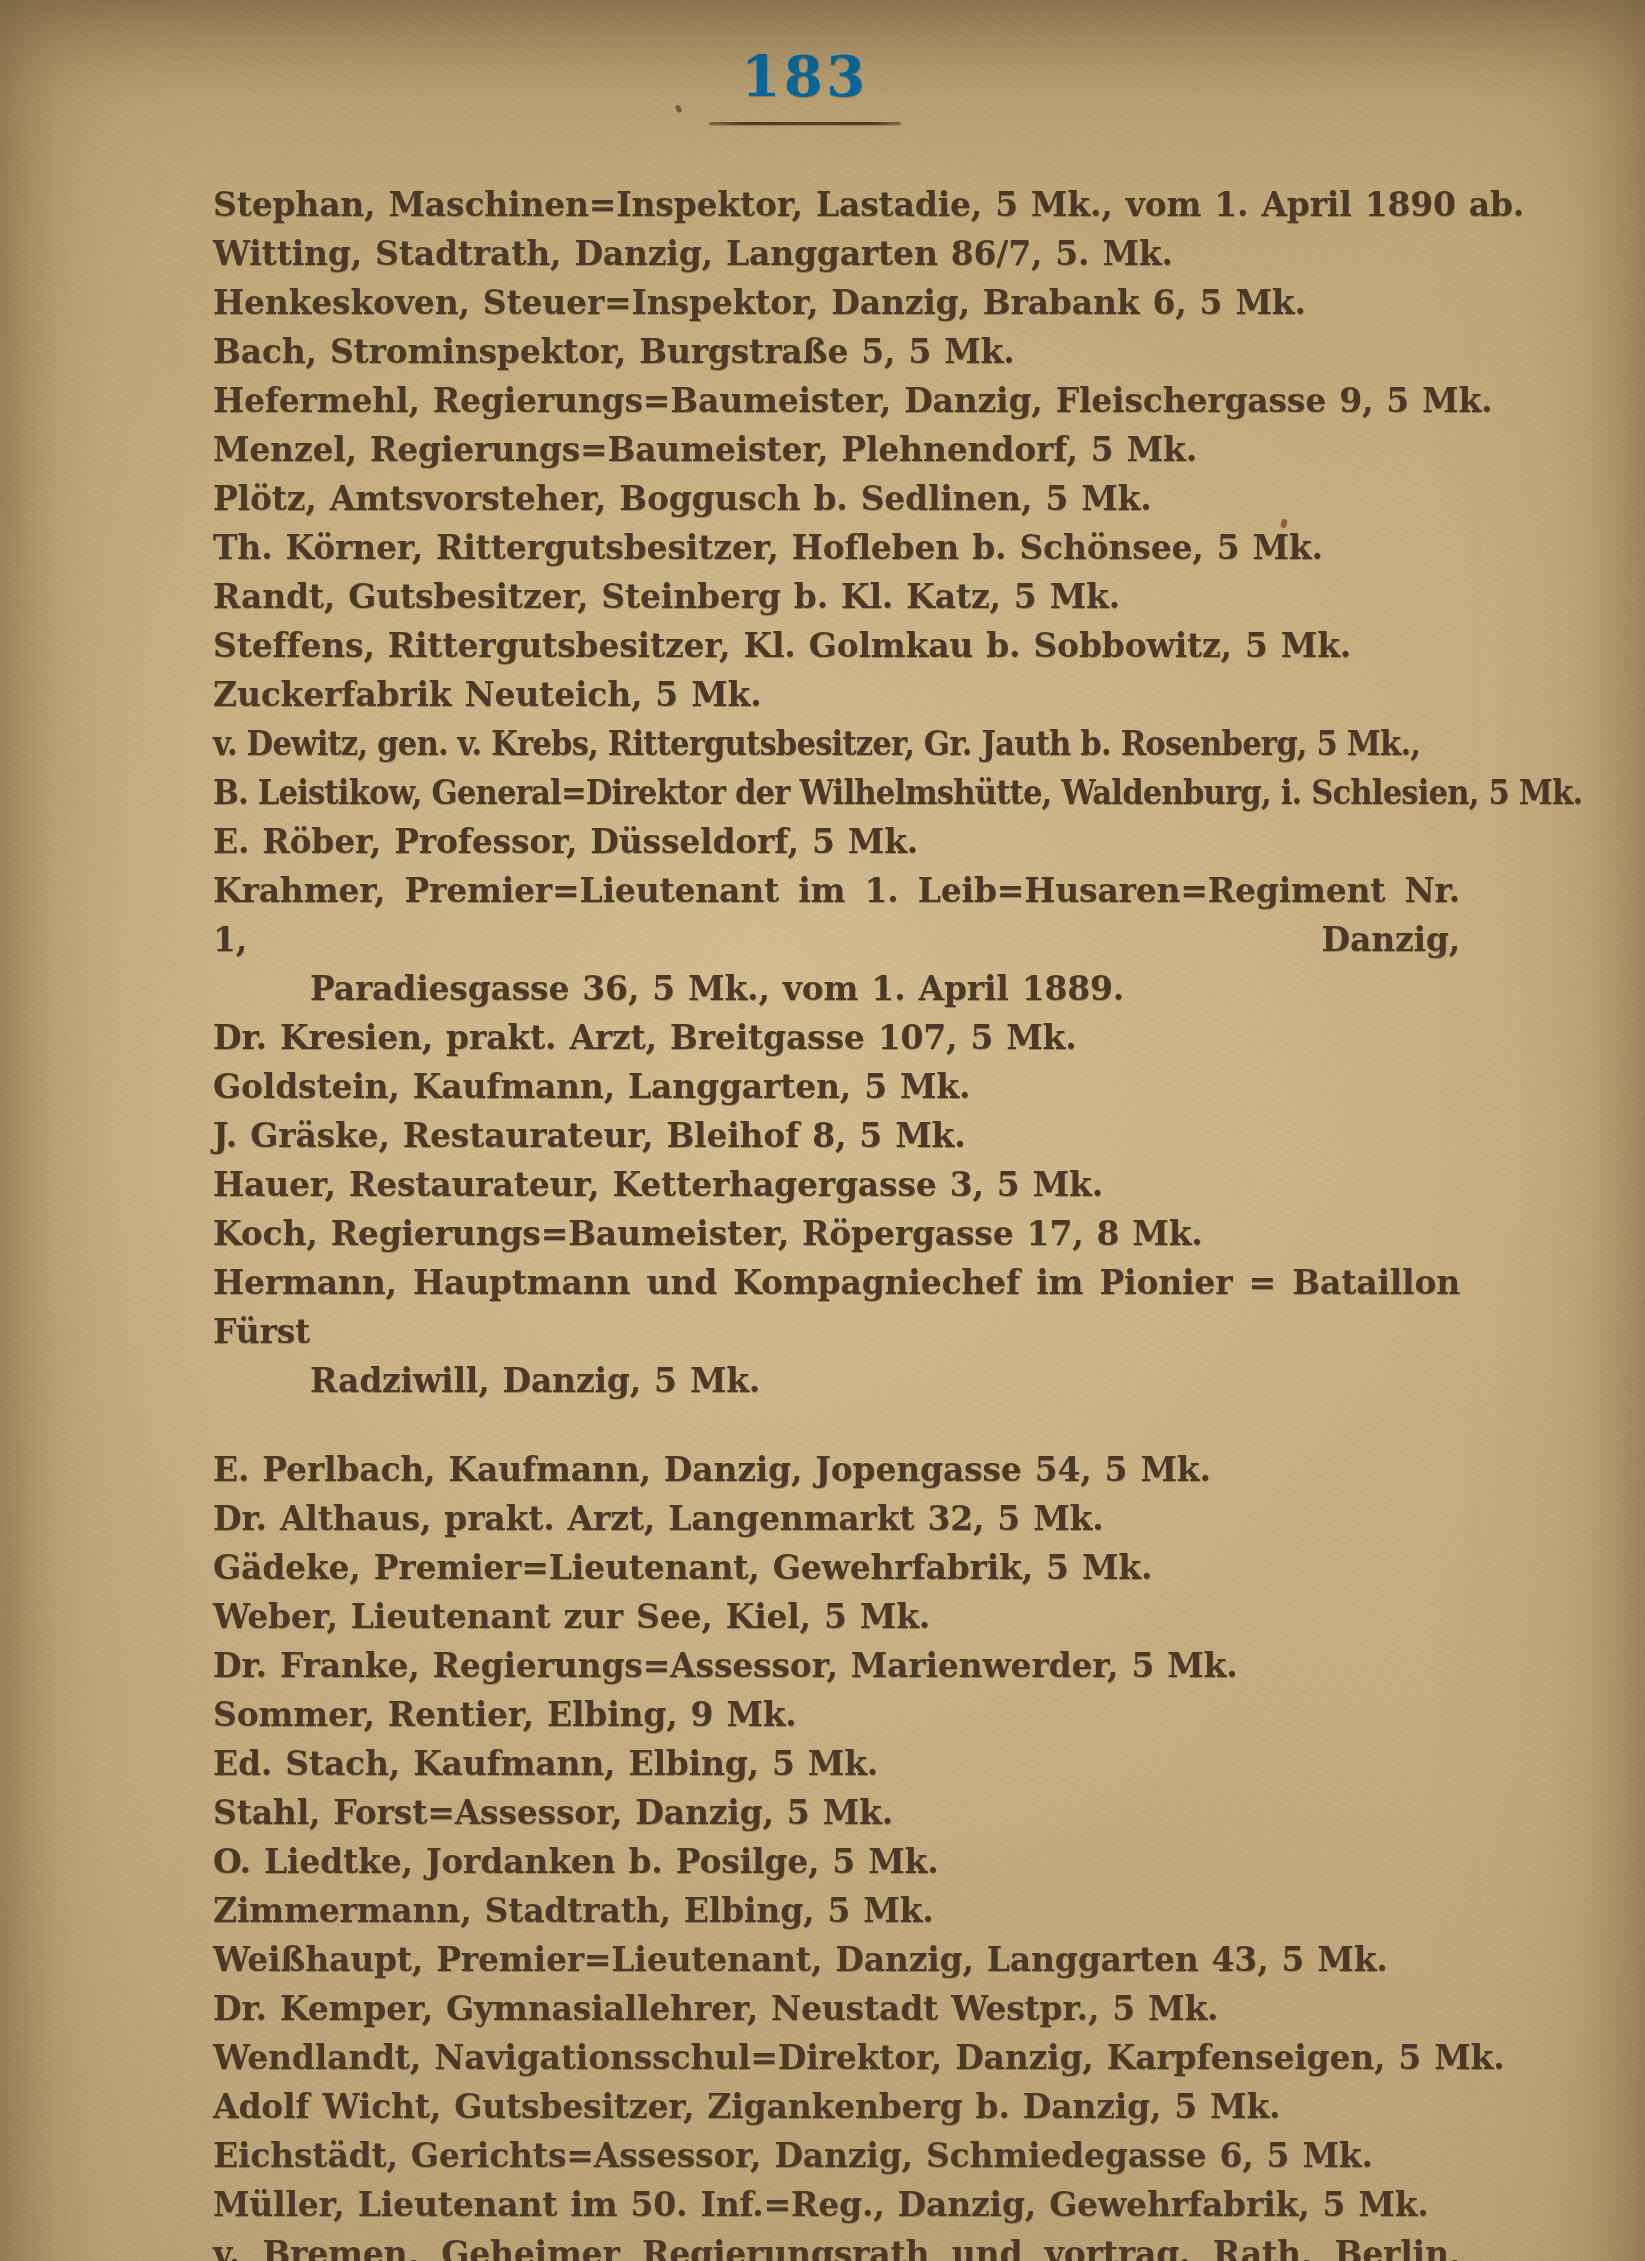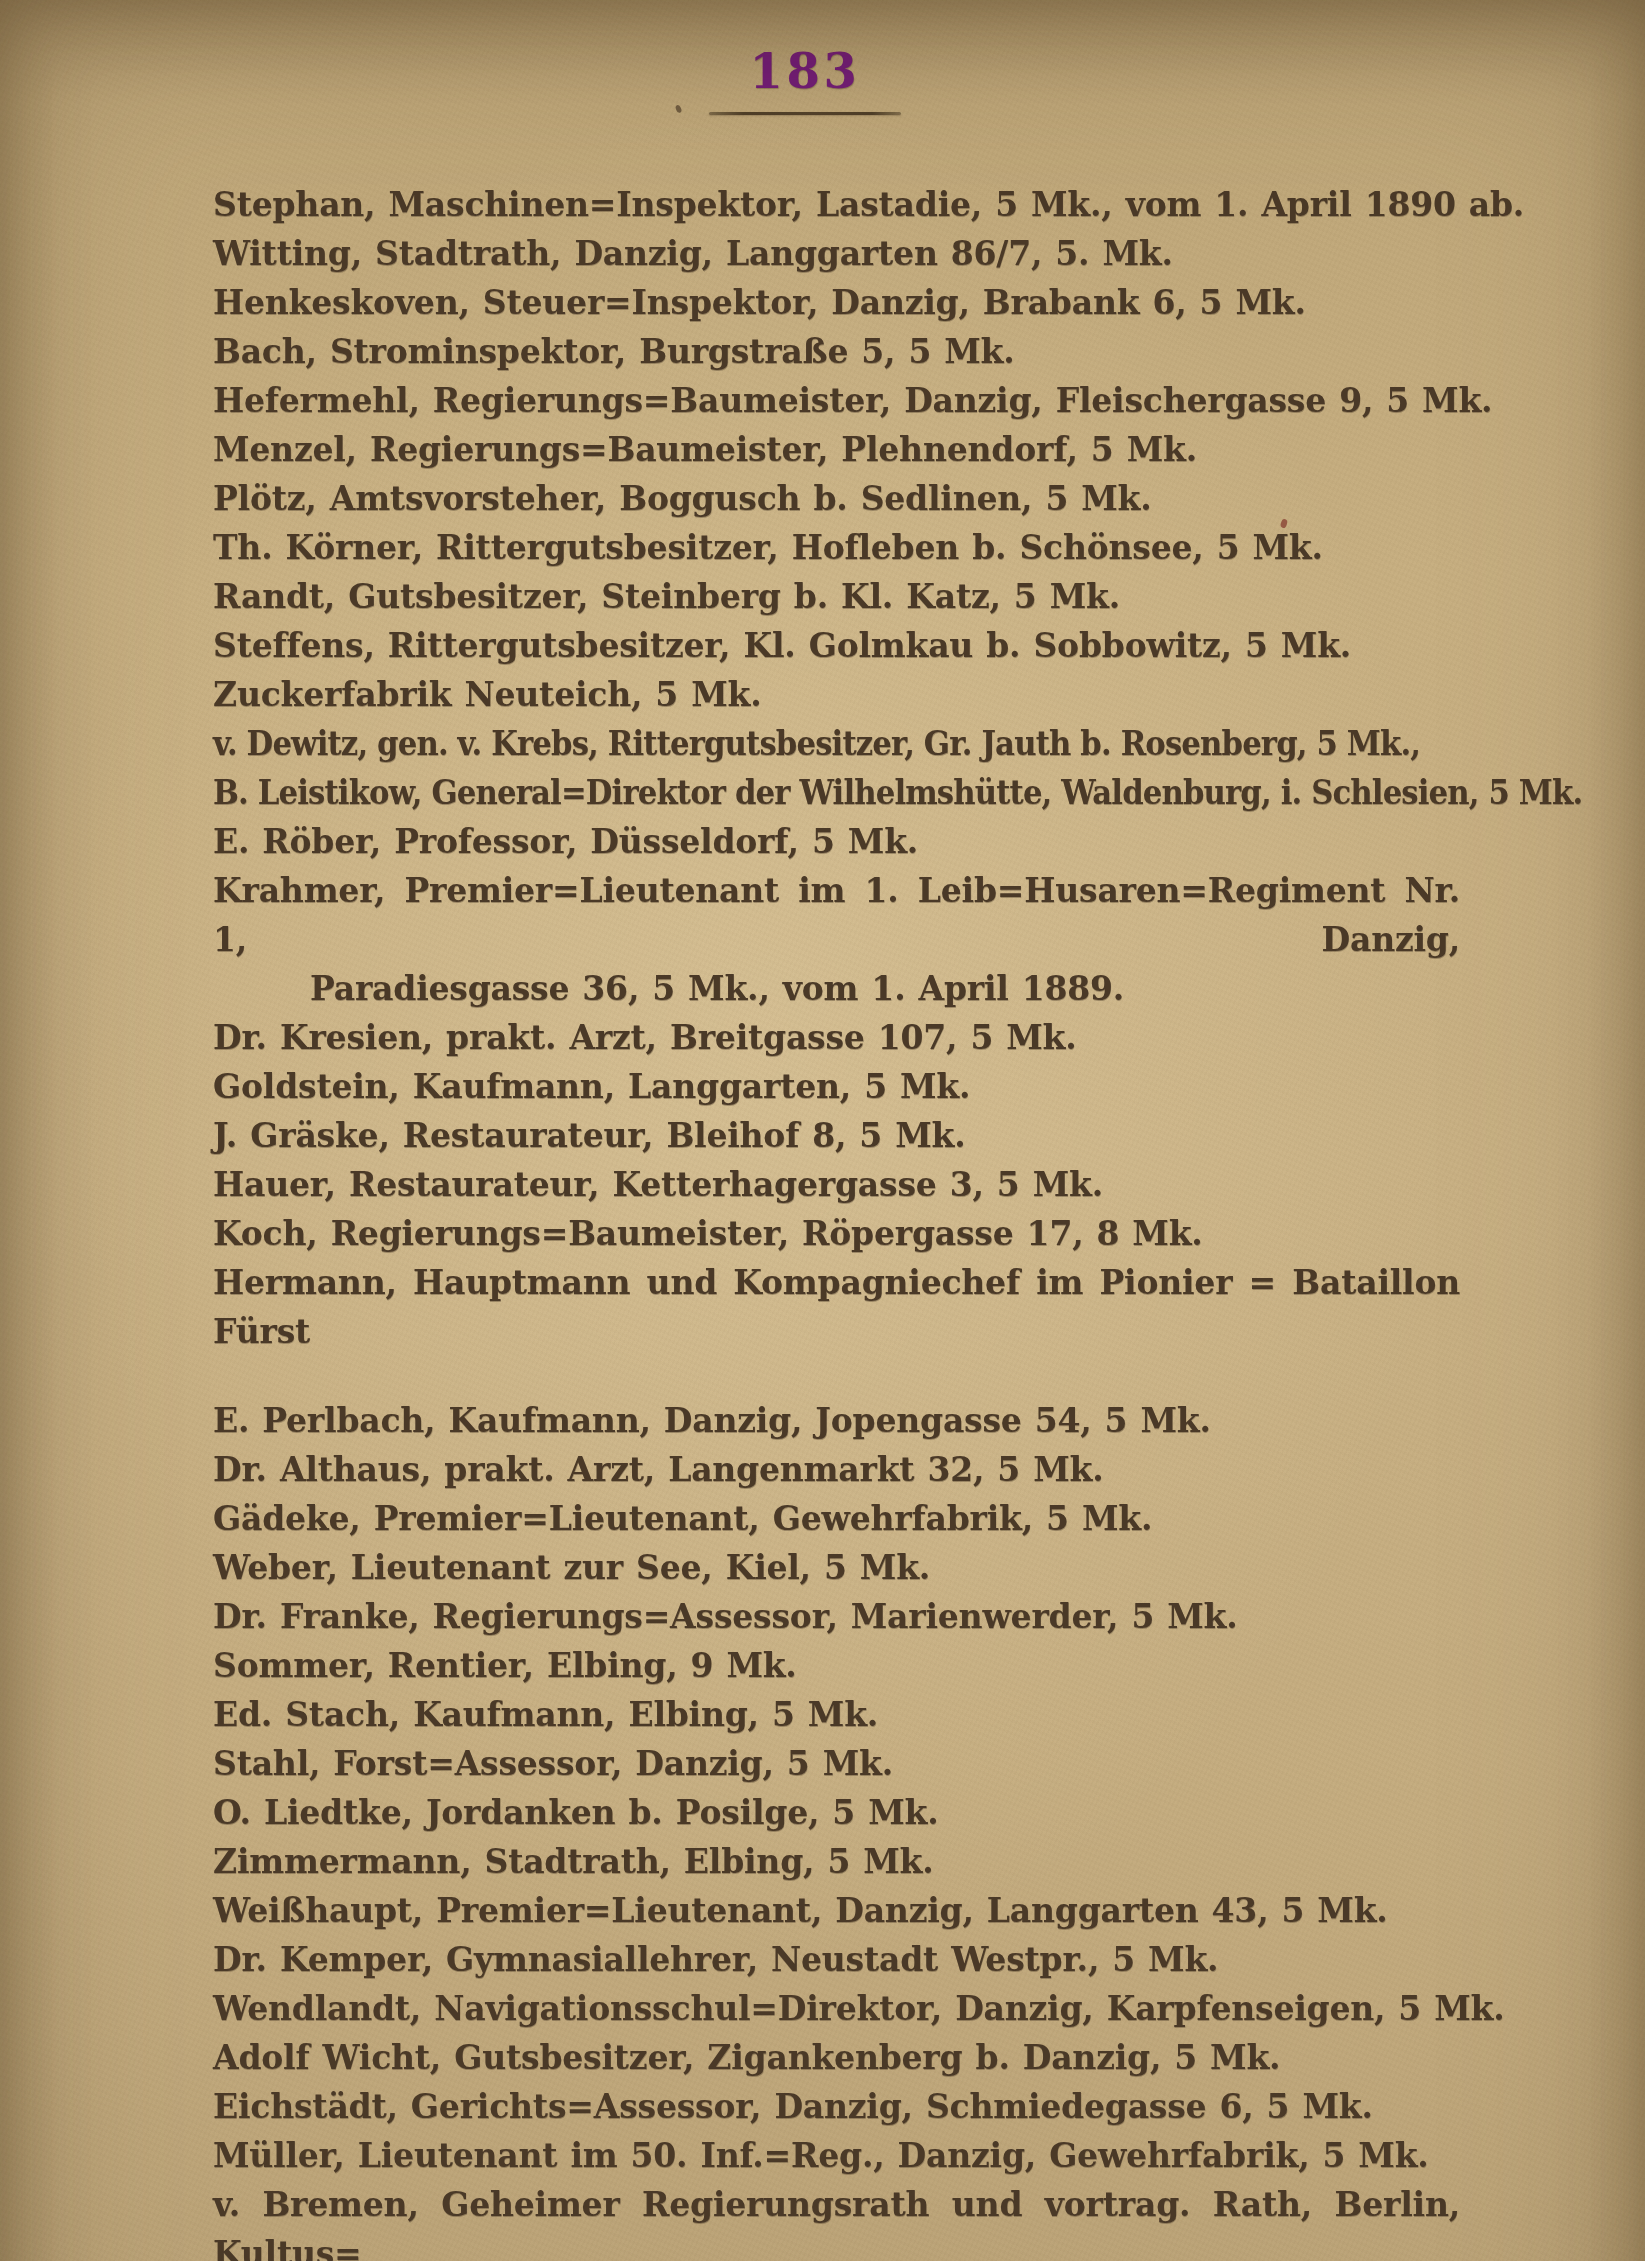--- a/index.html
+++ b/index.html
@@ -40,24 +40,24 @@
 
   .header {
     position: absolute;
     top: 43px;
     left: 805px;
     transform: translateX(-50%);
     text-align: center;
   }
 
   .page-number {
-    font-size: 48px;
+    font-size: 56px;
     font-weight: bold;
     letter-spacing: 3.6px;
-    color: #701a75;
+    color: #0369a1;
     text-shadow: 0.5px 0.7px 0.9px rgba(67, 51, 31, 0.35);
   }
 
   .page-number-rule {
     margin: 12.7px auto 0 auto;
     width: 192px;
     height: 3.6px;
     border-radius: 1.8px;
     background: linear-gradient(90deg, rgba(70,54,32,0.55), #4e3d27 18%, #52402a 55%, #4e3d27 85%, rgba(70,54,32,0.5));
     box-shadow: 0 0.9px 1.4px rgba(70, 54, 32, 0.25);
@@ -144,20 +144,21 @@
       <div class="line tight">B. Leistikow, General=Direktor der Wilhelmshütte, Waldenburg, i. Schlesien, 5 Mk.</div>
       <div class="line">E. Röber, Professor, Düsseldorf, 5 Mk.</div>
       <div class="line spread">Krahmer, Premier=Lieutenant im 1. Leib=Husaren=Regiment Nr. 1, Danzig,</div>
       <div class="line indent">Paradiesgasse 36, 5 Mk., vom 1. April 1889.</div>
       <div class="line">Dr. Kresien, prakt. Arzt, Breitgasse 107, 5 Mk.</div>
       <div class="line">Goldstein, Kaufmann, Langgarten, 5 Mk.</div>
       <div class="line">J. Gräske, Restaurateur, Bleihof 8, 5 Mk.</div>
       <div class="line">Hauer, Restaurateur, Ketterhagergasse 3, 5 Mk.</div>
       <div class="line">Koch, Regierungs=Baumeister, Röpergasse 17, 8 Mk.</div>
       <div class="line spread">Hermann, Hauptmann und Kompagniechef im Pionier = Bataillon Fürst</div>
+      <div class="line indent">Radziwill, Danzig, 5 Mk.</div>
       <div class="line gap-before">E. Perlbach, Kaufmann, Danzig, Jopengasse 54, 5 Mk.</div>
       <div class="line">Dr. Althaus, prakt. Arzt, Langenmarkt 32, 5 Mk.</div>
       <div class="line">Gädeke, Premier=Lieutenant, Gewehrfabrik, 5 Mk.</div>
       <div class="line">Weber, Lieutenant zur See, Kiel, 5 Mk.</div>
       <div class="line">Dr. Franke, Regierungs=Assessor, Marienwerder, 5 Mk.</div>
       <div class="line">Sommer, Rentier, Elbing, 9 Mk.</div>
       <div class="line">Ed. Stach, Kaufmann, Elbing, 5 Mk.</div>
       <div class="line">Stahl, Forst=Assessor, Danzig, 5 Mk.</div>
       <div class="line">O. Liedtke, Jordanken b. Posilge, 5 Mk.</div>
       <div class="line">Zimmermann, Stadtrath, Elbing, 5 Mk.</div>

